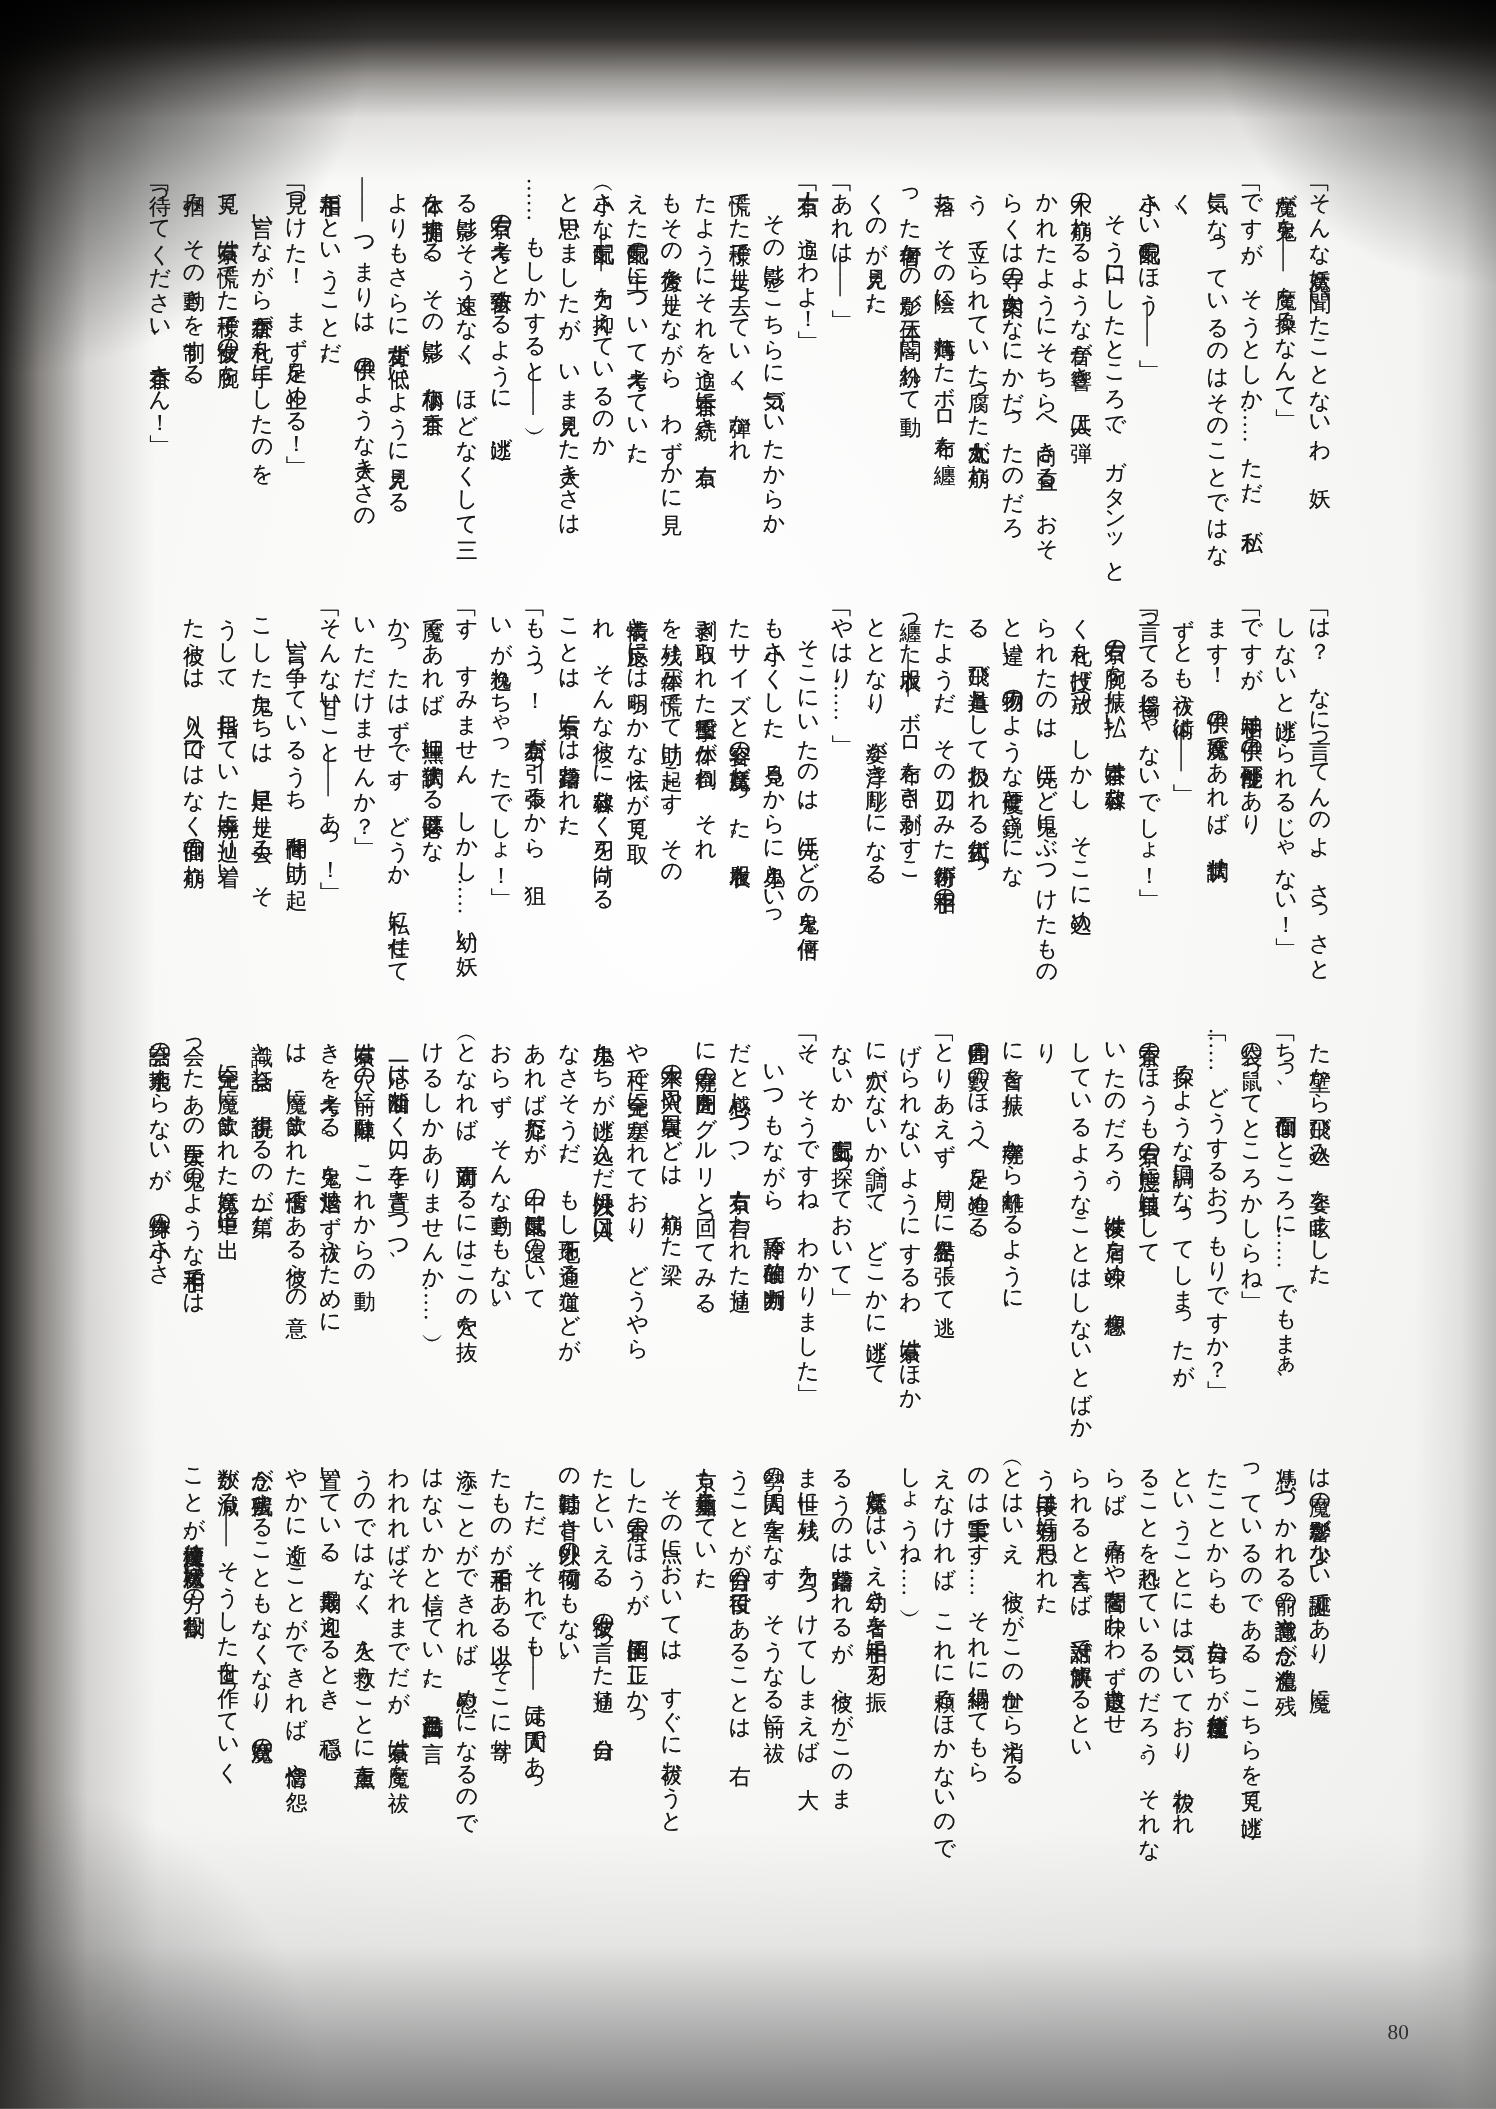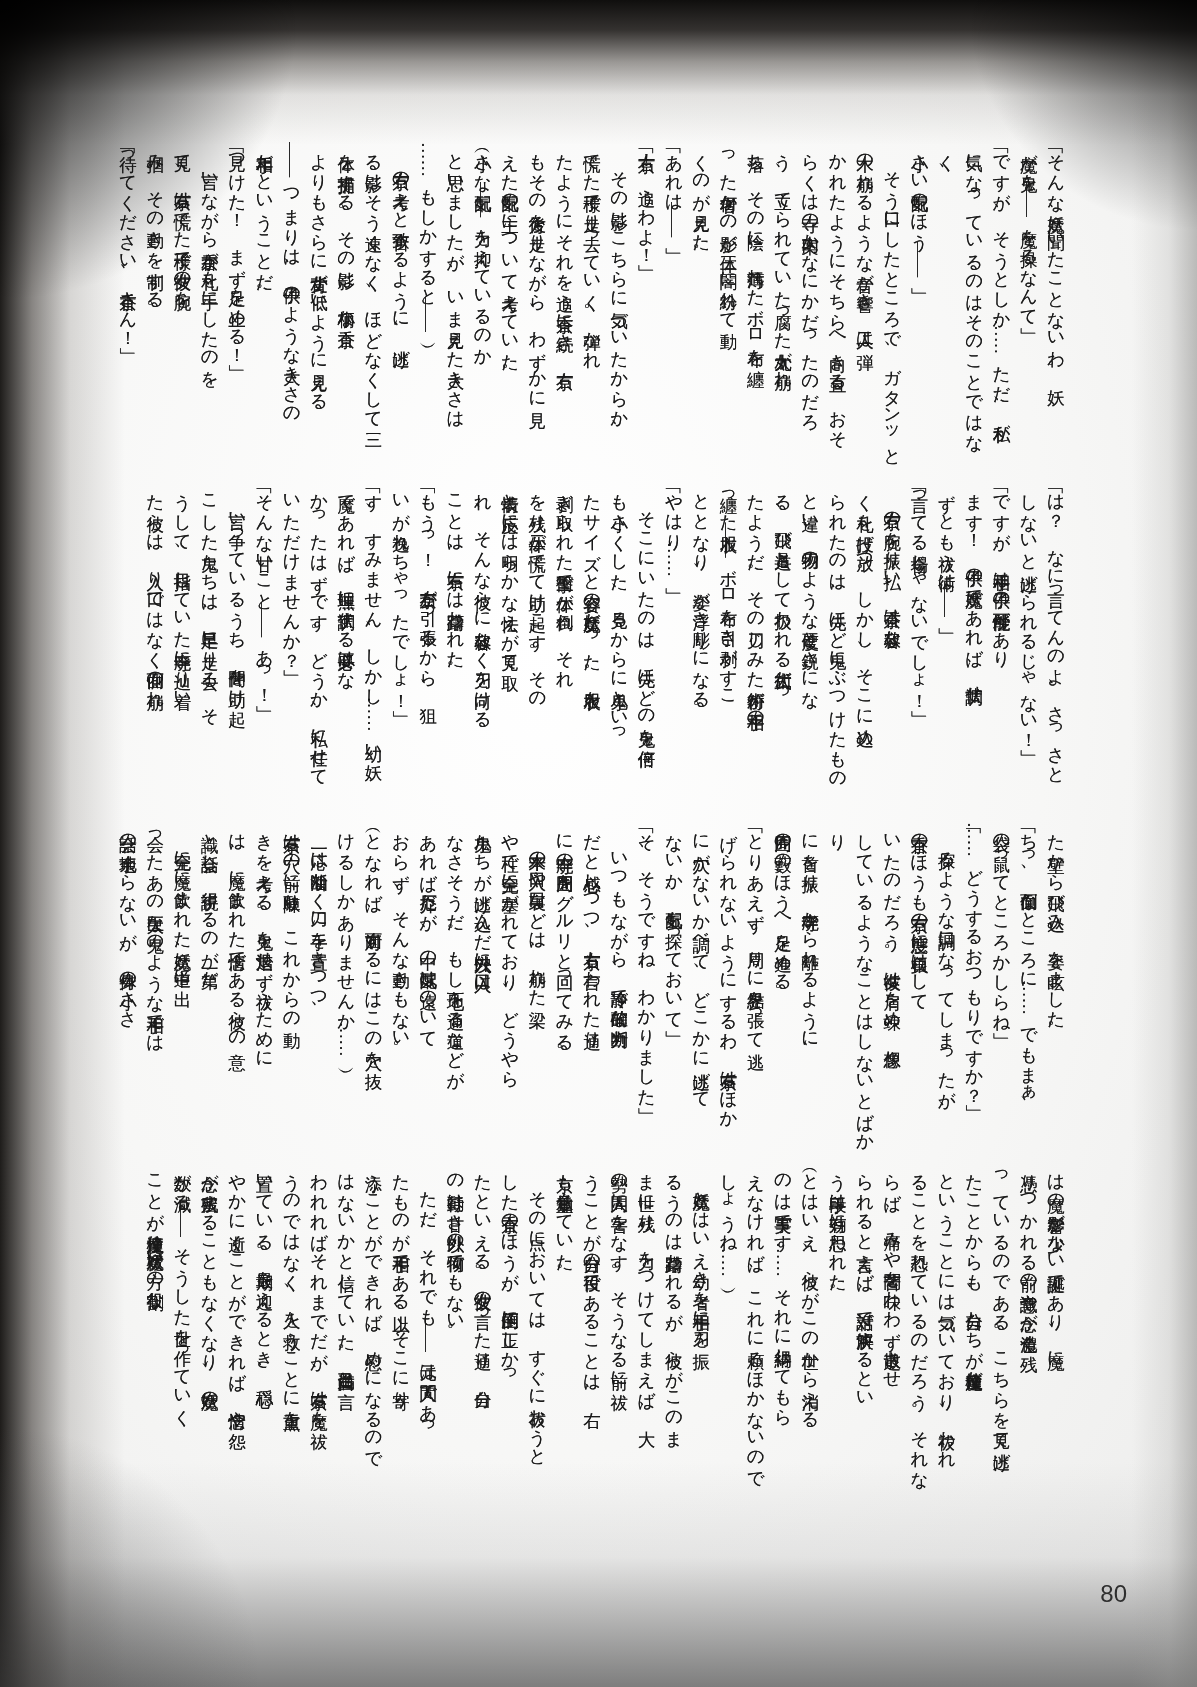--- a/index.html
+++ b/index.html
@@ -33,24 +33,24 @@
     letter-spacing: 0px;
     color: #191919;
     text-shadow: 0 0 0.4px rgba(25,25,25,0.7);
   }
   #band1 { top: 142px; }
   #band2 { top: 482px; }
   #band3 { top: 822px; }
   #band4 { top: 1162px; }
   .page-number {
     position: absolute;
-    top: 1580px;
+    top: 1616px;
     right: 70px;
-    font-family: Liberation Sans, sans-serif;
-    font-size: 24px;
+    font-family: Liberation Serif, serif;
+    font-size: 17px;
     color: #2e2e2e;
   }
 </style>
 </head>
 <body>
 
 <div class="scan-page">
   <div id="band1" class="text-band">「そんな妖魔、聞いたことないわ。妖
 魔が鬼を――魔を操るなんて」
 「ですが、そうとしか……ただ、私が

